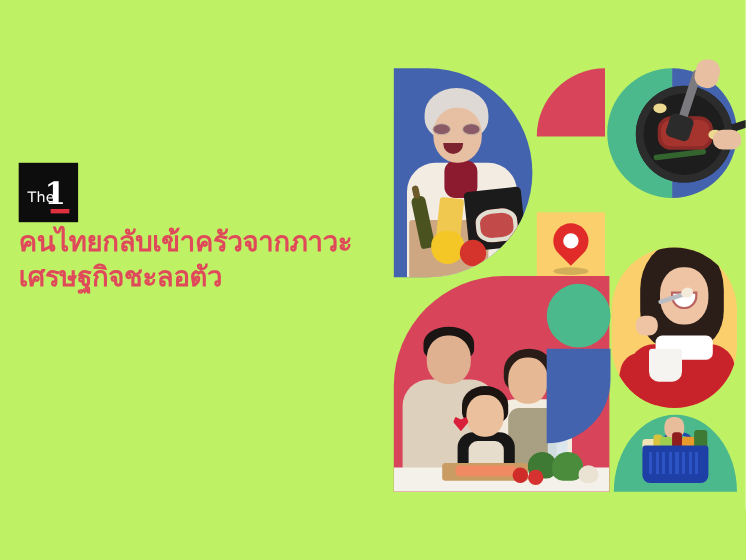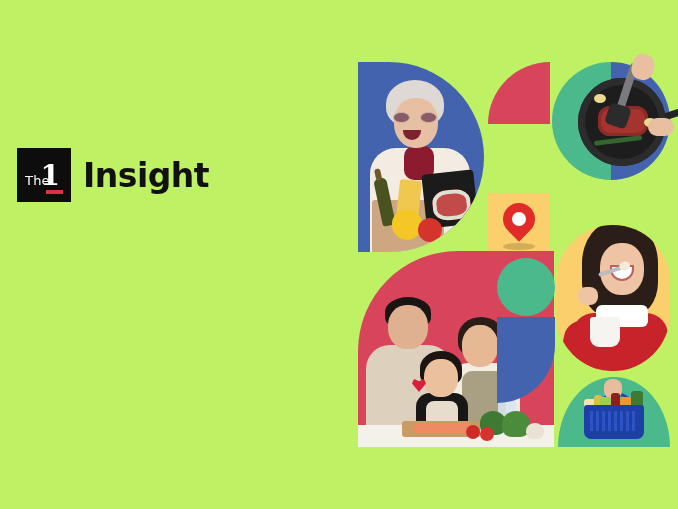--- a/index.html
+++ b/index.html
@@ -373,24 +373,27 @@
 <div class="page">
 
   <div class="left-block">
 
     <div class="brand-row">
       <div class="brand-logo">
         <span class="the">The</span>
         <span class="one">1</span>
         <span class="one-underline"></span>
       </div>
-      <div class="brand-name">Insight</div>
-    </div>
-
-
+    </div>
+
+
+    <div class="subhead">
+      <span class="sh-line">คนไทยกลับเข้าครัวจากภาวะ</span>
+      <span class="sh-line">เศรษฐกิจชะลอตัว</span>
+    </div>
 
   </div>
 
   <div class="collage">
 
     <div class="shape s-blue-d">
       <div class="photo">
         <div class="grandma-coat"></div>
         <div class="grandma-neck"></div>
         <div class="grandma-hair"></div>

